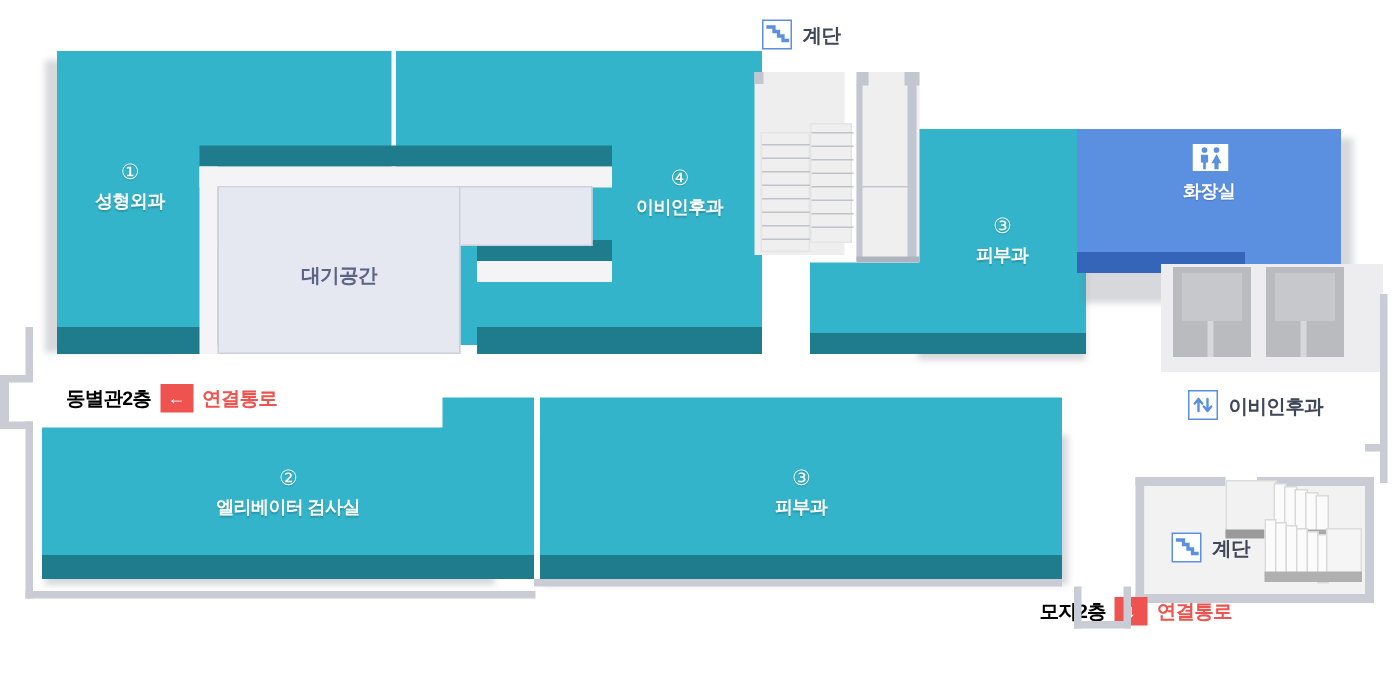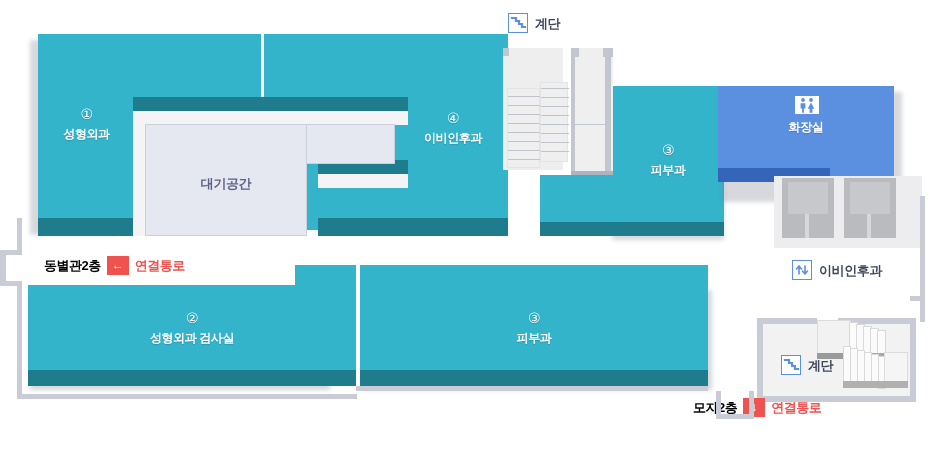--- a/index.html
+++ b/index.html
@@ -295,21 +295,21 @@
   <div class="icon-caption" style="left:819px; top:262px;">이비인후과</div>
 
   <div class="drop" style="left:30px; top:290px; width:300px; height:100px;"></div>
 
   <div class="room" style="left:28px; top:285px; width:328px; height:93px;"></div>
   <div class="room" style="left:295px; top:265px; width:61px; height:24px;"></div>
   <div class="room-shadow" style="left:28px; top:370px; width:328px; height:16px;"></div>
 
   <div class="room-label" style="left:28px; top:310px; width:328px;">
     <span class="num">②</span>
-    <span>성형외과 검사실</span>
+    <span>엘리베이터 검사실</span>
   </div>
 
   <div class="divider" style="left:356px; top:265px; width:4px; height:121px;"></div>
 
   <div class="drop" style="left:362px; top:290px; width:350px; height:100px;"></div>
   <div class="room" style="left:360px; top:265px; width:348px; height:113px;"></div>
   <div class="room-shadow" style="left:360px; top:370px; width:348px; height:16px;"></div>
   <div class="room-label" style="left:360px; top:310px; width:348px;">
     <span class="num">③</span>
     <span>피부과</span>

